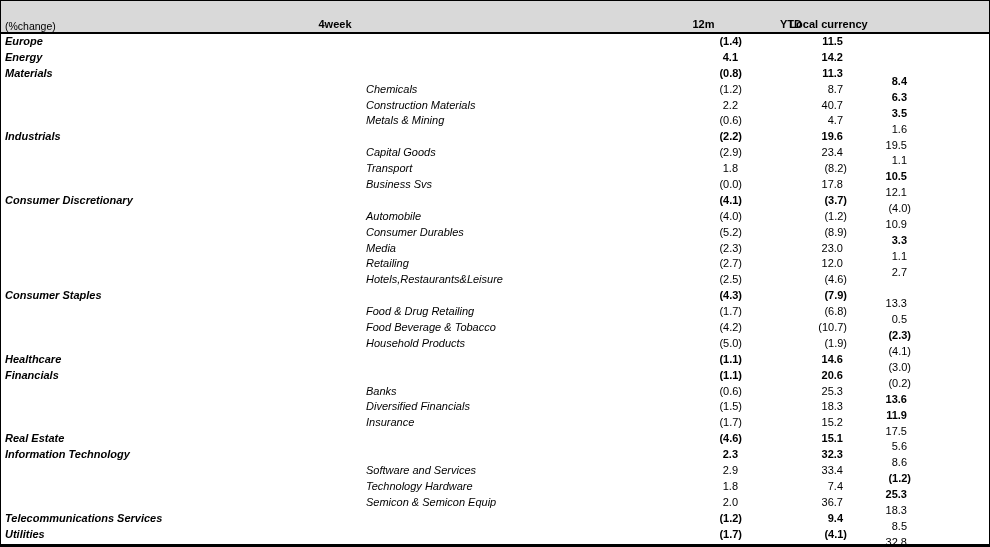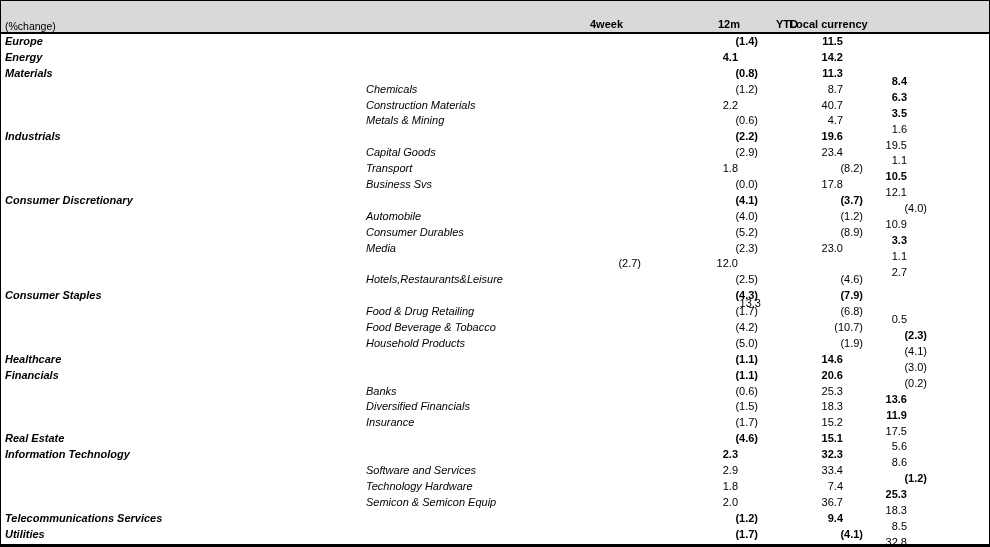--- a/index.html
+++ b/index.html
@@ -48,38 +48,38 @@
   }
   .thead-row2 {
     height: 15px;
     display: grid;
     grid-template-columns: 620px 117px 105px 1fr;
     font-weight: bold;
     font-size: 11px;
     line-height: 15px;
   }
   .thead-row2 .h-label { padding-left: 4px; }
-  .thead-row2 .h-num { text-align: right; position: relative; left: 2px; }
+  .thead-row2 .h-num { text-align: center; position: relative; left: 24px; }
   .thead-row2 .h-num.c3 { padding-right: 47px; }
   
   .tbody { background: #fff; }
   .row {
     display: grid;
     grid-template-columns: 620px 117px 105px 1fr;
     height: 15.9px;
     font-size: 11px;
     line-height: 15.9px;
     white-space: nowrap;
   }
   .cell.label { padding-left: 4px; overflow: hidden; font-style: italic; }
   .row.sub .cell.label { padding-left: 327px; font-weight: normal; margin-left: 38px; }
   .row.group { font-weight: bold; }
   .cell.num { text-align: right; }
   .cell.num.c3 { padding-right: 82px; margin-top: 40px; }
-  .cell.num.paren { position: relative; left: 20px; }
+  .cell.num.paren { position: relative; left: 4px; }
 </style>
 </head>
 <body>
 
 <div class="table-wrap">
   <div class="thead">
     <div class="thead-row1">
       <span class="pct-change">(%change)</span>
       <div class="currency-span">Local currency</div>
     </div>
@@ -181,20 +181,21 @@
     <div class="cell num c3">2.7</div>
   </div>
 
   <div class="row sub">
     <div class="cell label">Media</div>
     <div class="cell num c1 paren">(2.3)</div>
     <div class="cell num c2">23.0</div>
   </div>
 
   <div class="row sub">
+    <div class="cell label">Retailing</div>
     <div class="cell num c1 paren">(2.7)</div>
     <div class="cell num c2">12.0</div>
     <div class="cell num c3">13.3</div>
   </div>
 
   <div class="row sub">
     <div class="cell label">Hotels,Restaurants&amp;Leisure</div>
     <div class="cell num c1 paren">(2.5)</div>
     <div class="cell num c2 paren">(4.6)</div>
     <div class="cell num c3">0.5</div>

